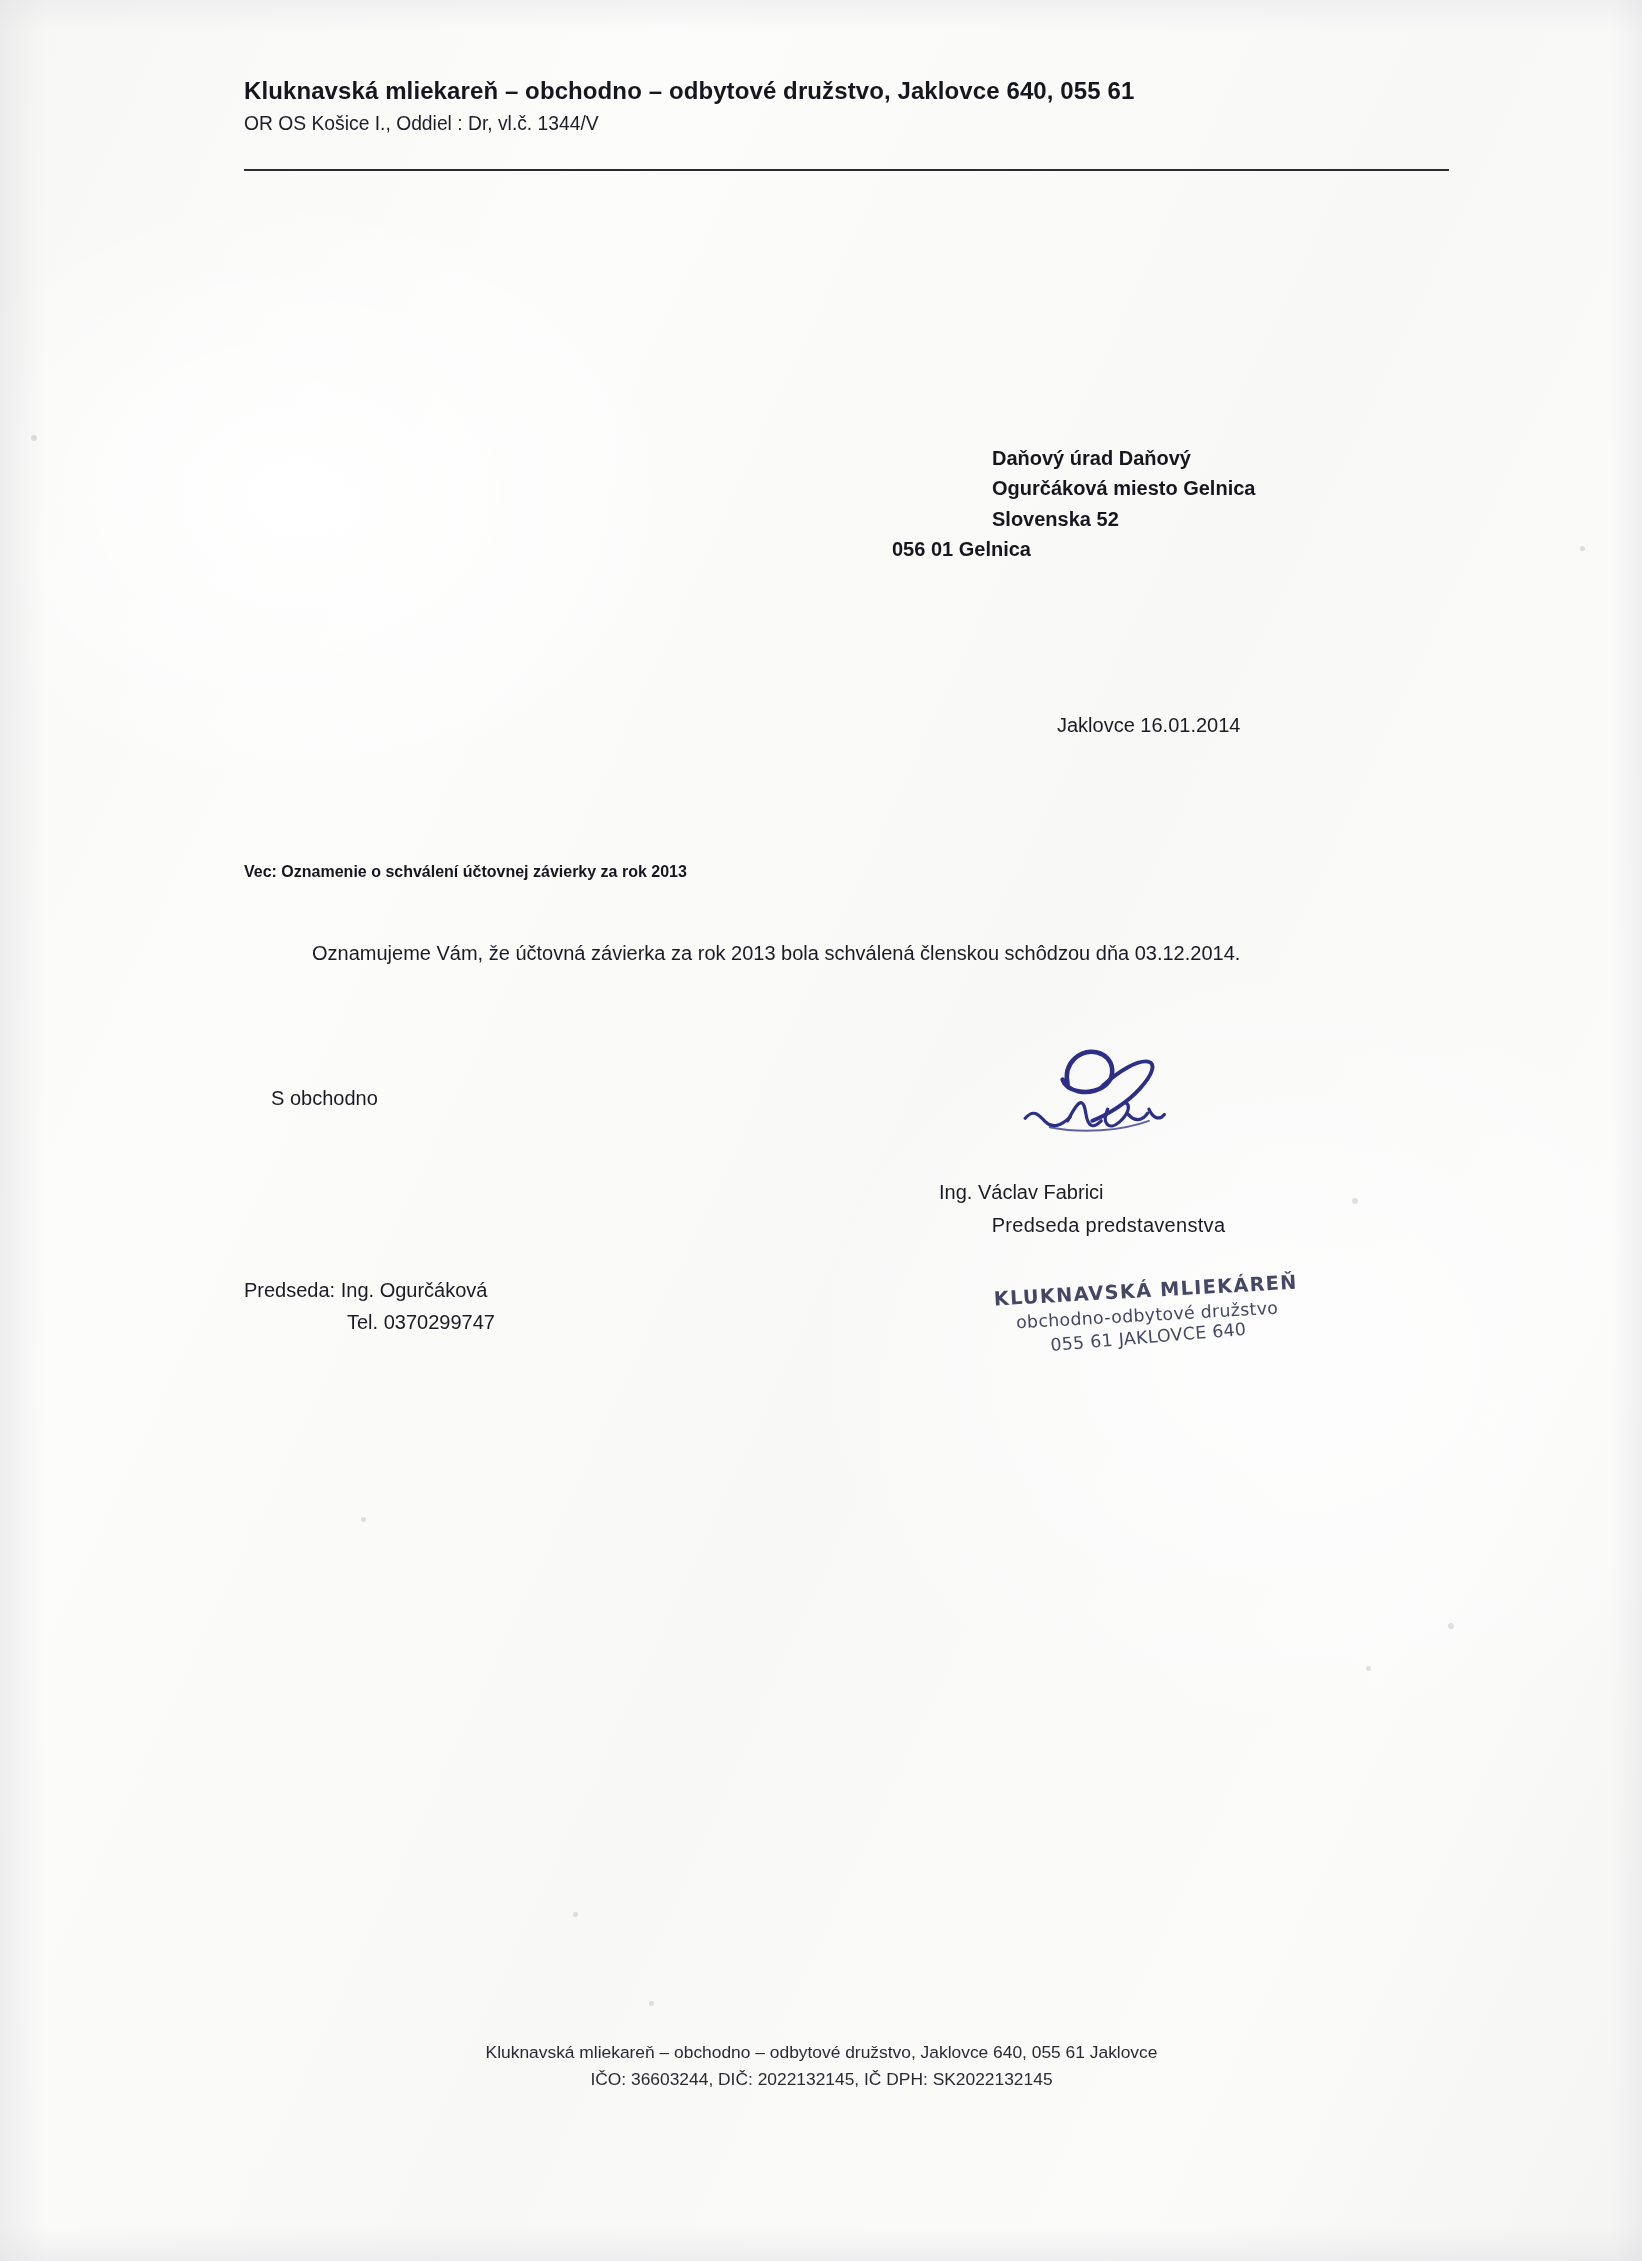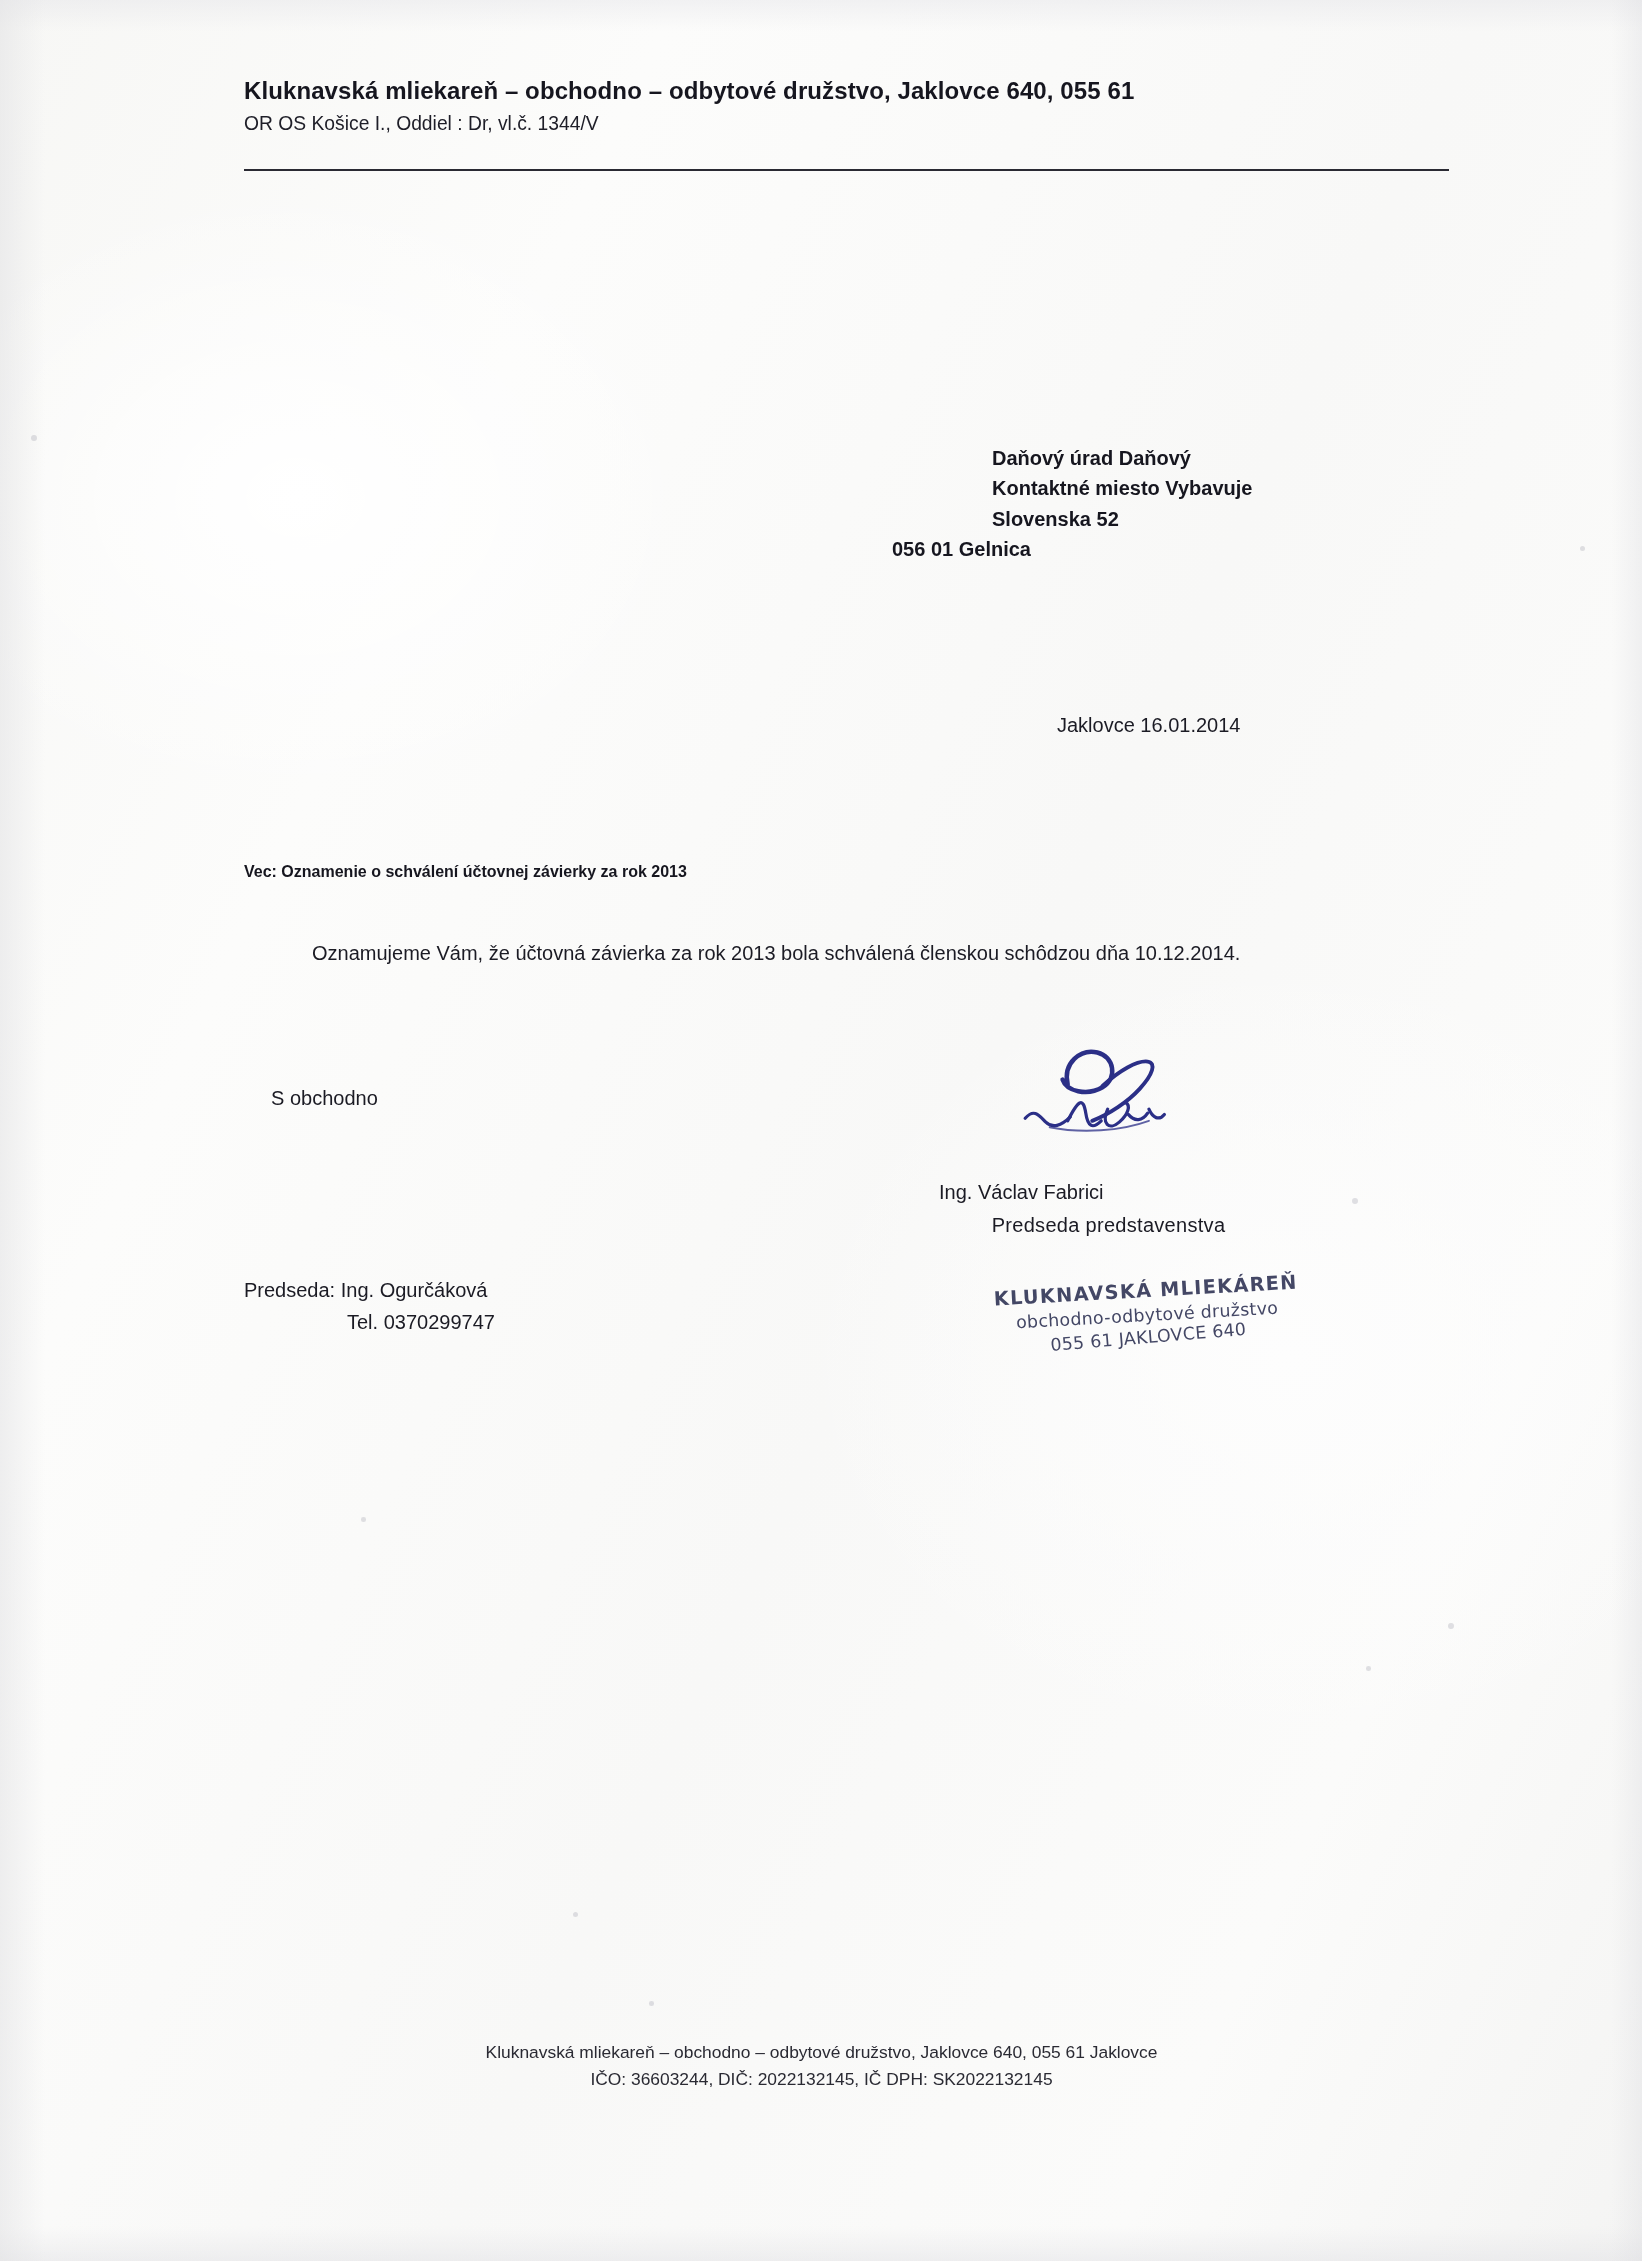--- a/index.html
+++ b/index.html
@@ -223,30 +223,30 @@
   <div class="spot" style="left:361px; top:1517px; width:4.5px;  height:4.5px;"></div>
 
   <div class="letterhead">
     <div class="letterhead-title">Kluknavská mliekareň – obchodno – odbytové družstvo, Jaklovce 640,  055 61</div>
     <div class="letterhead-sub">OR OS Košice I., Oddiel : Dr, vl.č. 1344/V</div>
   </div>
   <div class="rule"></div>
 
   <div class="recipient">
     <div>Daňový úrad Daňový</div>
-    <div>Kontaktné miesto Vybavuje</div>
+    <div>Ogurčáková miesto Gelnica</div>
     <div>Slovenska 52</div>
     <div class="city-line">056 01  Gelnica</div>
   </div>
 
   <div class="placedate">Jaklovce 16.01.2014</div>
 
   <div class="subject">Vec: Oznamenie o schválení účtovnej závierky za rok 2013</div>
 
-  <div class="body-text"><span class="indent"></span><span>Oznamujeme Vám, že účtovná závierka za rok 2013 bola schválená členskou schôdzou dňa 10.12.2014.</span></div>
+  <div class="body-text"><span class="indent"></span><span>Oznamujeme Vám, že účtovná závierka za rok 2013 bola schválená členskou schôdzou dňa 03.12.2014.</span></div>
 
   <div class="regards">S obchodno</div>
 
   <svg class="signature-ink" viewBox="0 0 360 240">
     <g fill="none" stroke="#2b2f87" stroke-linecap="round" stroke-linejoin="round">
       <path d="M88 94 C80 60, 108 38, 134 44 C160 50, 166 84, 142 98 C118 112, 86 104, 80 86" stroke-width="7"></path>
       <path d="M142 96 C168 72, 196 56, 212 58 C226 60, 220 78, 200 100 C182 120, 152 140, 126 150" stroke-width="6"></path>
       <path d="M22 146 C36 130, 44 142, 54 152 C64 162, 78 158, 92 144" stroke-width="5"></path>
       <path d="M88 150 C104 118, 112 112, 116 138 C119 158, 126 164, 140 150" stroke-width="5"></path>
       <path d="M150 132 C140 154, 152 166, 168 152 C182 140, 186 126, 178 122" stroke-width="5"></path>

